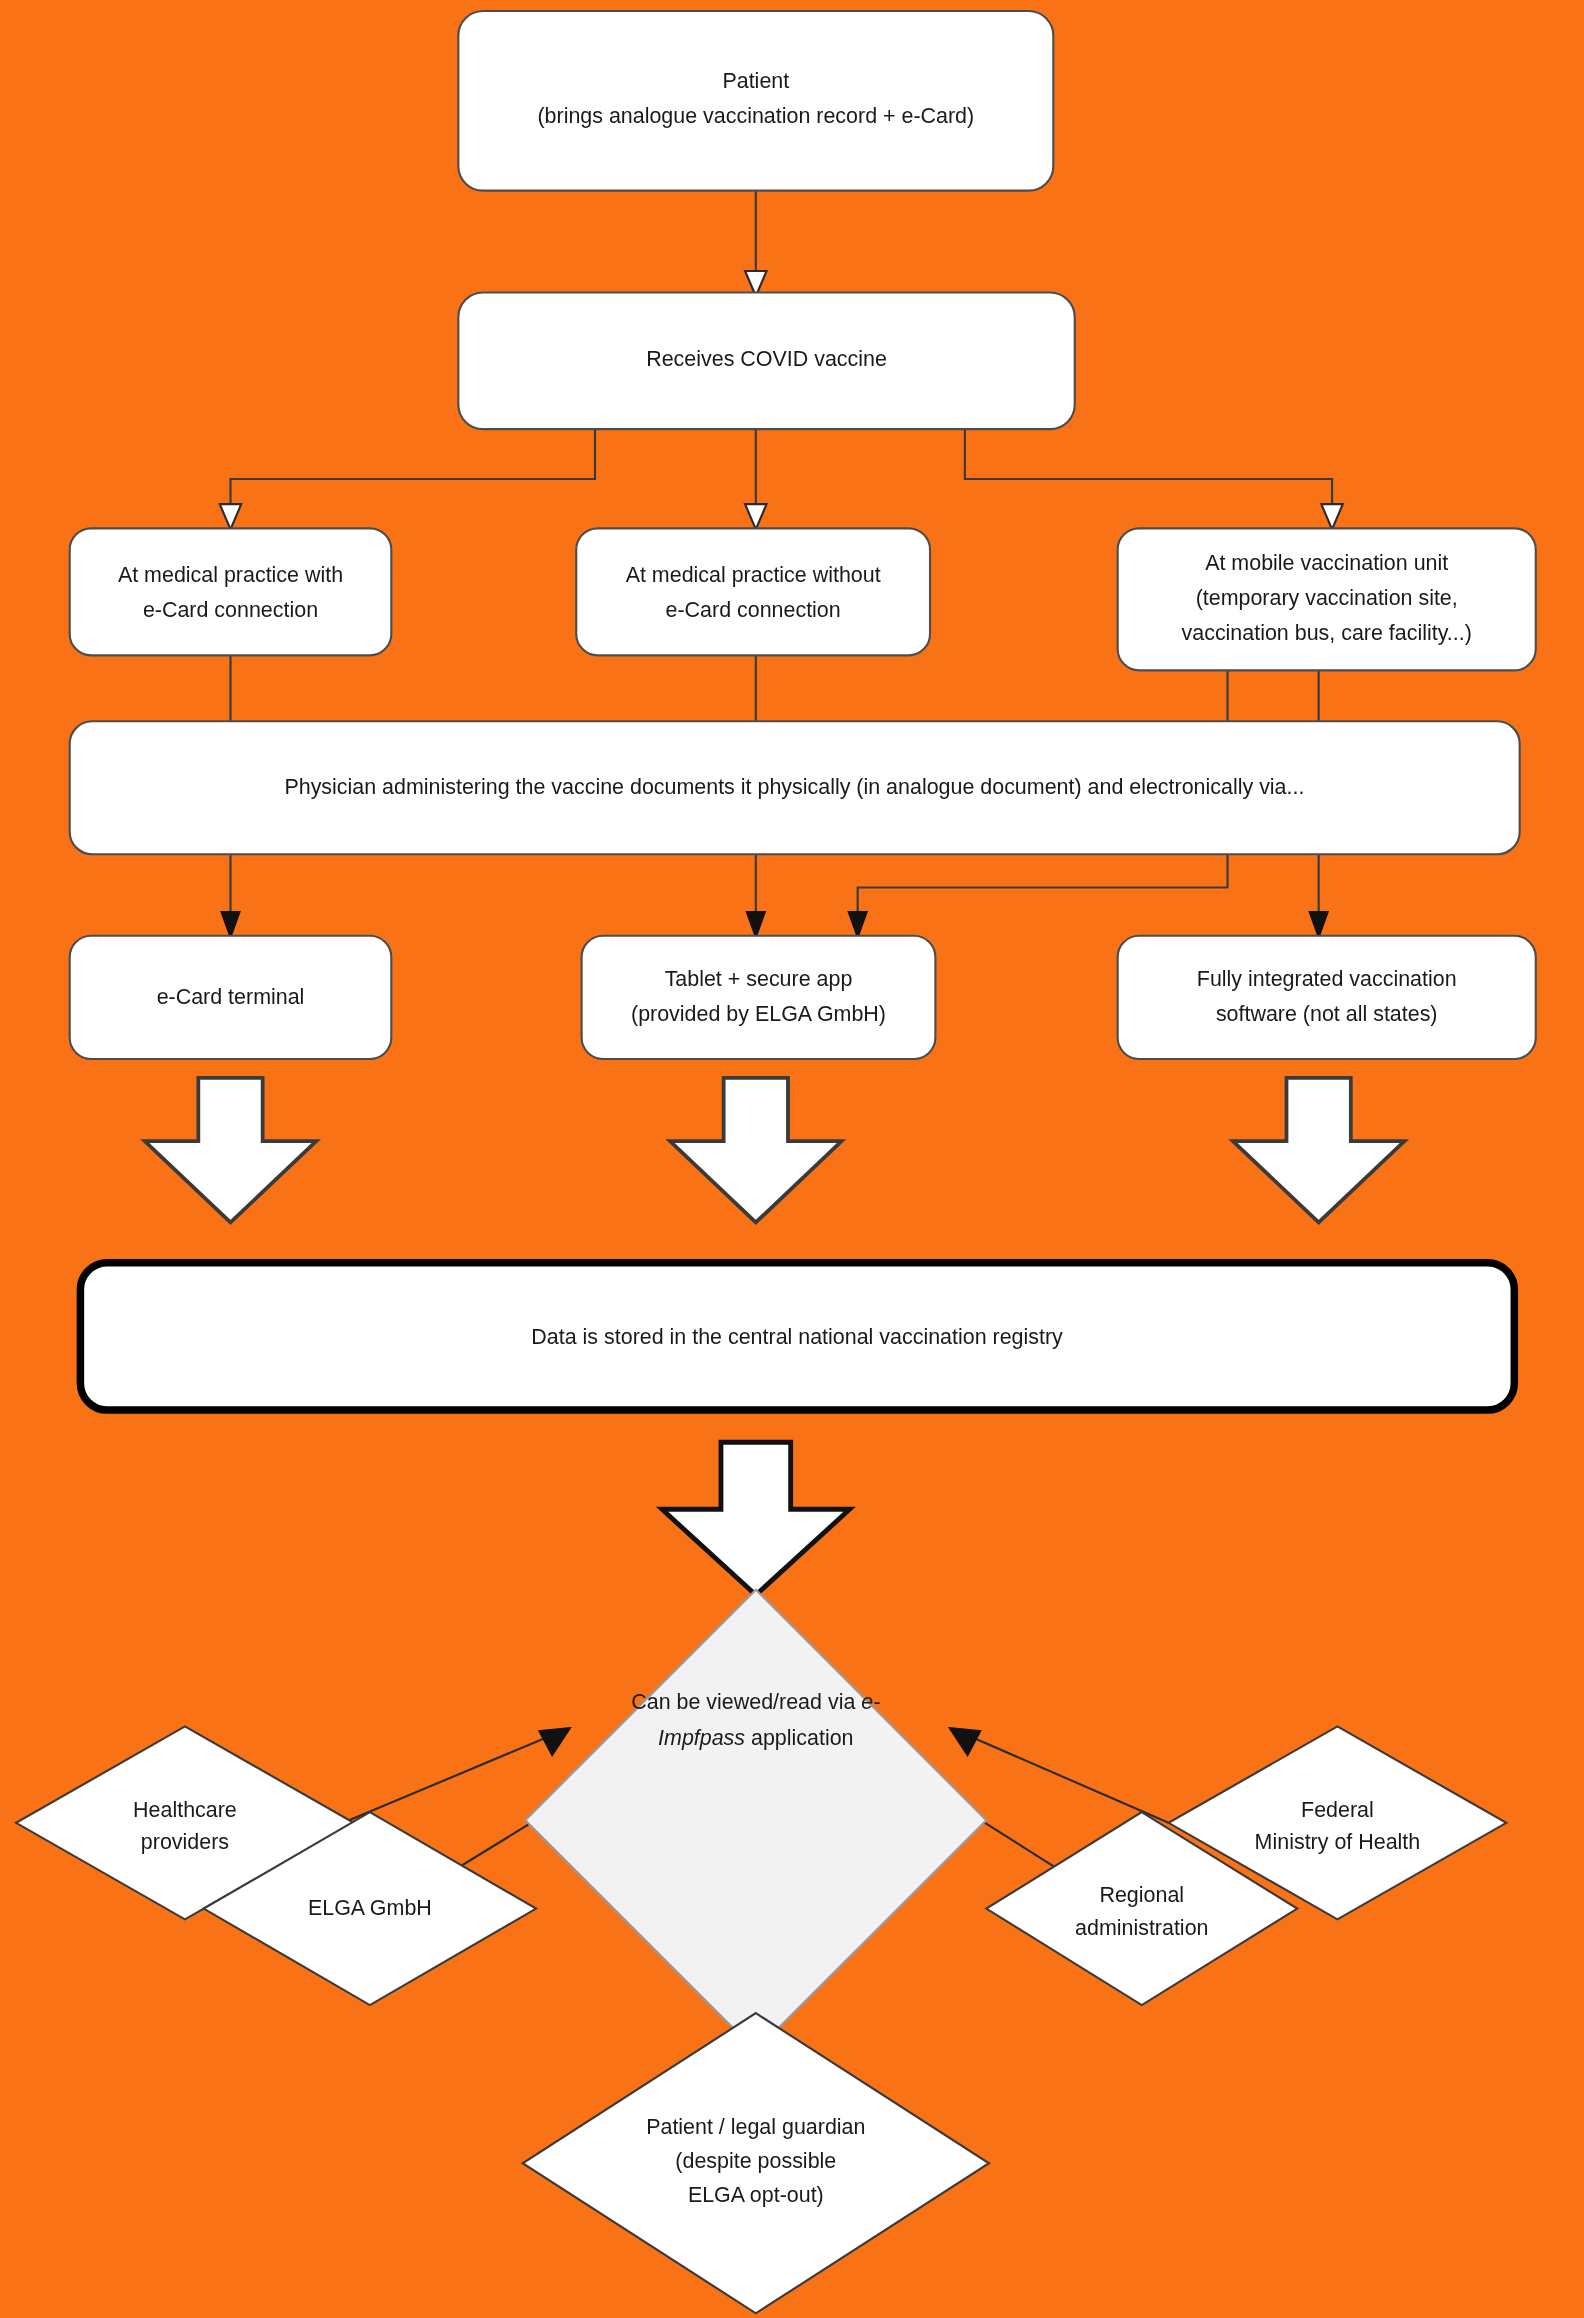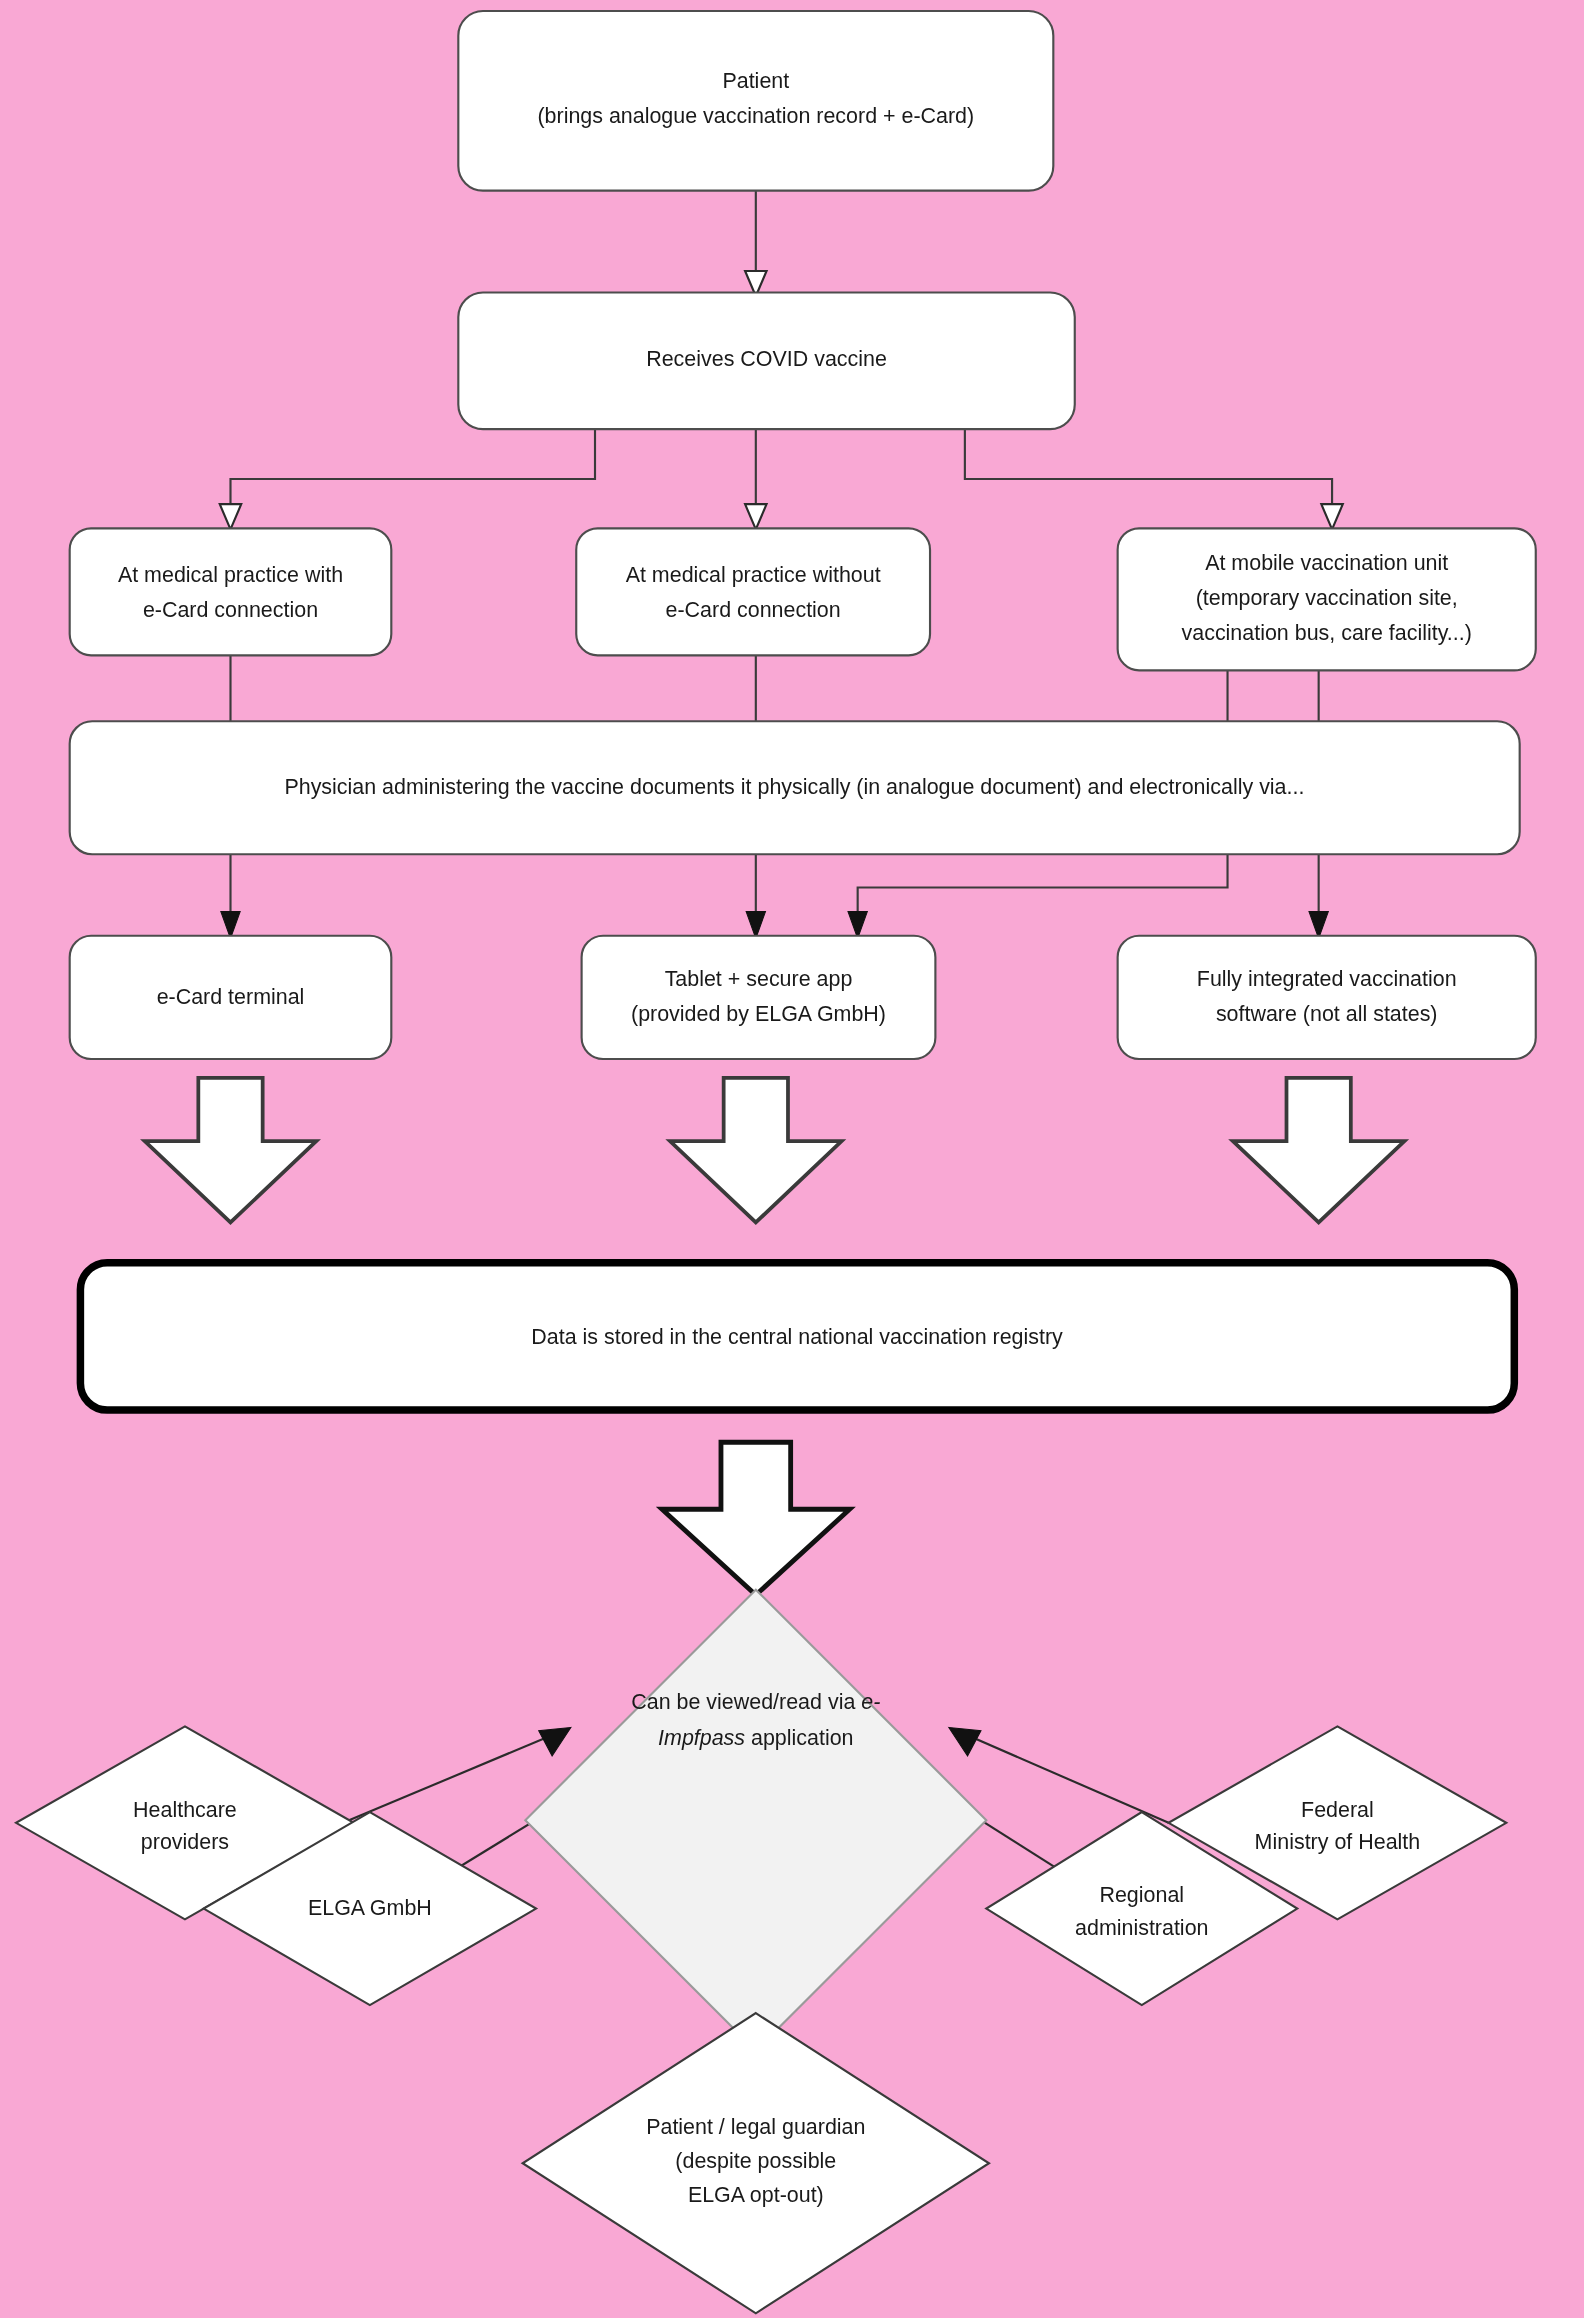--- a/index.html
+++ b/index.html
@@ -8,21 +8,21 @@
     padding: 0;
     background: #ffffff;
   }
   body {
     font-family: "Liberation Sans", sans-serif;
   }
   #diagram-root {
     position: relative;
     width: 1584px;
     height: 2319px;
-    background: #f9a8d4;
+    background: #f97316;
     overflow: hidden;
   }
   svg.flow {
     display: block;
     width: 1584px;
     height: 2319px;
   }
   .node-text {
     font-family: "Liberation Sans", sans-serif;
     font-size: 40px;

